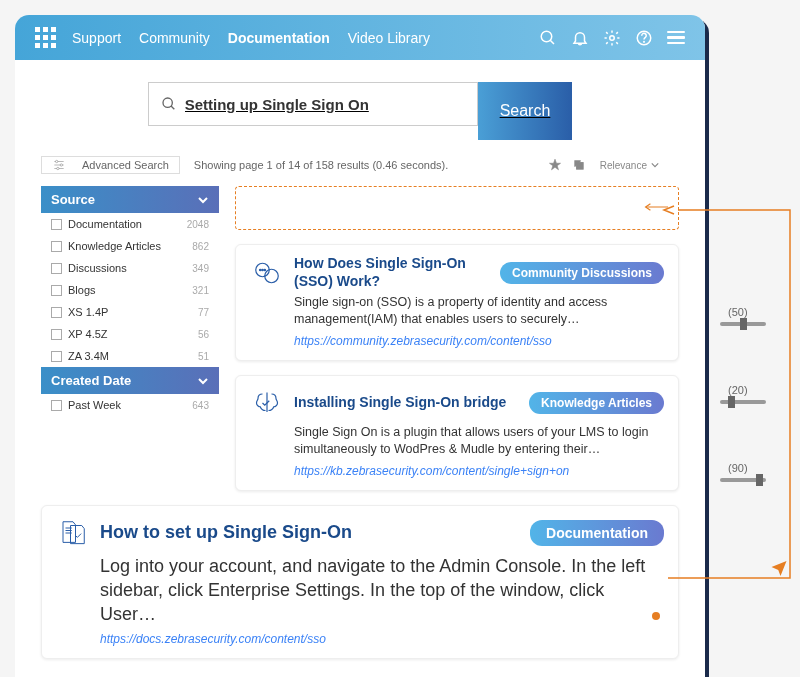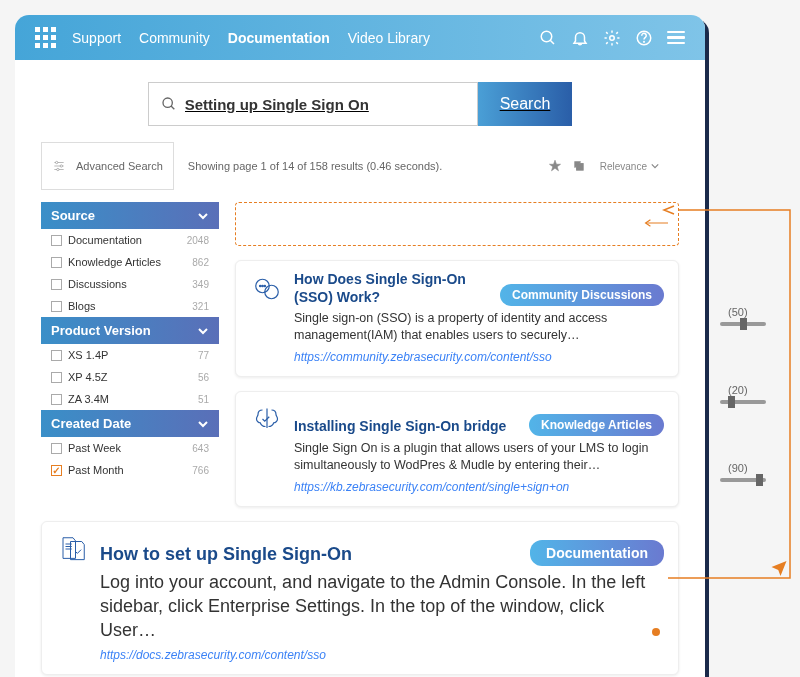--- a/index.html
+++ b/index.html
@@ -13,24 +13,24 @@
 .nav a.active { font-weight: 700; }
 .topbar-icons { display: flex; gap: 14px; align-items: center; }
 .topbar-icons svg { width: 18px; height: 18px; fill: none; stroke: #fff; stroke-width: 2; }
 .burger { display: flex; flex-direction: column; gap: 3px; }
 .burger span { width: 18px; height: 2.5px; background: #fff; border-radius: 1px; }
 
 .searchrow { display: flex; justify-content: center; padding: 22px 20px 10px; gap: 0; text-decoration: underline; }
 .searchbox { display: flex; align-items: center; border: 1px solid #ccc; background: #fff; padding: 8px 12px; width: 330px; height: 44px; }
 .searchbox svg { width: 16px; height: 16px; stroke: #666; fill: none; stroke-width: 2; margin-right: 8px; }
 .searchbox input { border: none; outline: none; font-size: 15px; font-weight: 600; color: #333; flex: 1; }
-.searchbtn { background: linear-gradient(90deg, #4a9fd6, #2a5ea8); border: none; color: #fff; font-size: 16px; font-weight: 500; padding: 0 22px; height: 44px; cursor: pointer; }
+.searchbtn { background: linear-gradient(90deg, #4a9fd6, #2a5ea8); border: none; color: #fff; font-size: 16px; font-weight: 500; padding: 0 22px; height: 58px; cursor: pointer; }
 
 .metarow { display: flex; align-items: center; padding: 6px 26px 12px; gap: 14px; font-size: 11px; color: #666; }
-.advsearch { display: flex; align-items: center; gap: 10px; border: 1px solid #ddd; padding: 16px 10px; background: #fff; }
+.advsearch { display: flex; align-items: center; gap: 16px; border: 1px solid #ddd; padding: 1px 10px; background: #fff; }
 .advsearch svg { width: 14px; height: 14px; stroke: #888; fill: none; }
 .spacer { flex: 1; }
 .meta-icons { display: flex; gap: 10px; align-items: center; }
 .meta-icons svg { width: 14px; height: 14px; stroke: #888; fill: #888; }
 .relevance { color: #888; font-size: 10px; display: flex; align-items: center; gap: 4px; }
 .view-toggle { display: flex; gap: 6px; }
 
 .body { display: flex; padding: 0 26px 20px; gap: 16px; }
 .sidebar { width: 178px; flex-shrink: 0; }
 .facet { margin-bottom: 0; }
@@ -43,21 +43,21 @@
 .checkbox.checked::after { content: '✓'; color: #e67e22; font-size: 10px; font-weight: bold; }
 .facet-count { color: #aaa; font-size: 10px; }
 
 .results { flex: 1; min-width: 0; }
 .drop-zone { border: 1.5px dashed #e67e22; border-radius: 4px; height: 44px; margin-bottom: 14px; position: relative; }
 .drop-arrow { position: absolute; right: 10px; top: 50%; transform: translateY(-50%); }
 .drop-arrow svg { width: 24px; height: 12px; }
 
 .card { background: #fff; border: 1px solid #eee; border-radius: 6px; padding: 10px 14px 12px; margin-bottom: 14px; box-shadow: 0 1px 3px rgba(0,0,0,0.08); position: relative; }
 .card.wide { margin-left: -194px; }
-.card-head { display: flex; align-items: flex-end; gap: 10px; }
+.card-head { display: flex; align-items: center; gap: 10px; }
 .card-icon { width: 34px; height: 34px; flex-shrink: 0; display: flex; align-items: center; justify-content: center; }
 .card-icon svg { width: 30px; height: 30px; stroke: #2a5ea8; fill: none; stroke-width: 1.6; }
 .card-title-wrap { flex: 1; min-width: 0; }
 .card-title { color: #1a4a8a; font-weight: 800; font-size: 14px; line-height: 1.25; }
 .card.wide .card-title { font-size: 18px; }
 .badge { background: linear-gradient(90deg, #52b4e8, #6a7ad0); color: #fff; font-size: 12px; font-weight: 700; padding: 4px 12px; border-radius: 12px; white-space: nowrap; }
 .card.wide .badge { font-size: 14px; padding: 5px 16px; }
 .card-body { font-size: 12.5px; color: #333; margin-top: 4px; margin-left: 44px; line-height: 1.35; }
 .card.wide .card-body { font-size: 18px; }
 .card-url { font-size: 12px; color: #3b82f6; font-style: italic; margin-top: 6px; margin-left: 44px; }
@@ -211,26 +211,20 @@
           </div>
           <div class="facet-item">
             <span class="left">
               <span class="checkbox"></span>
               <span>Blogs</span>
             </span>
             <span class="facet-count">321</span>
           </div>
         </div>
         <div class="facet">
-          <div class="facet-header">
-            <span>Product Version</span>
-            <svg viewBox="0 0 12 12">
-              <path d="M2 4l4 4 4-4"></path>
-            </svg>
-          </div>
           <div class="facet-item">
             <span class="left">
               <span class="checkbox"></span>
               <span>XS 1.4P</span>
             </span>
             <span class="facet-count">77</span>
           </div>
           <div class="facet-item">
             <span class="left">
               <span class="checkbox"></span>
@@ -252,27 +246,20 @@
             <svg viewBox="0 0 12 12">
               <path d="M2 4l4 4 4-4"></path>
             </svg>
           </div>
           <div class="facet-item">
             <span class="left">
               <span class="checkbox"></span>
               <span>Past Week</span>
             </span>
             <span class="facet-count">643</span>
-          </div>
-          <div class="facet-item">
-            <span class="left">
-              <span class="checkbox checked"></span>
-              <span>Past Month</span>
-            </span>
-            <span class="facet-count">766</span>
           </div>
         </div>
       </div>
     <div class="results">
       <div class="drop-zone">
         <div class="drop-arrow">
           <svg viewBox="0 0 30 12">
               <line x1="30" y1="6" x2="4" y2="6" stroke="#e67e22" stroke-width="1.5"></line>
               <path d="M8 2L2 6l6 4" fill="none" stroke="#e67e22" stroke-width="1.5"></path>
             </svg>

